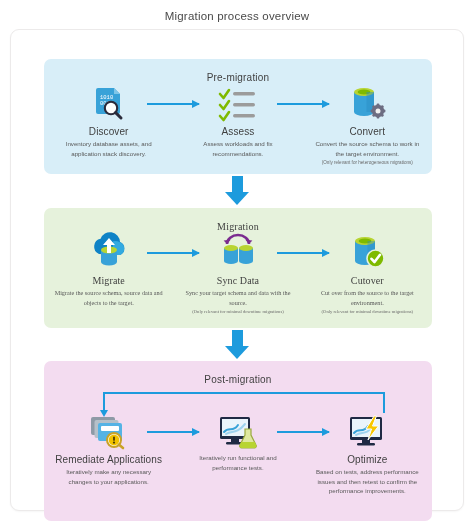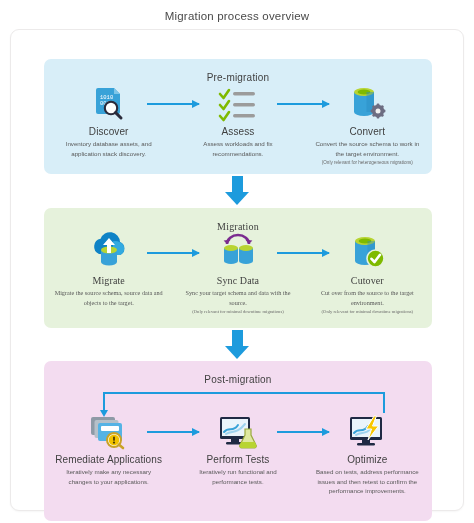--- a/index.html
+++ b/index.html
@@ -292,21 +292,20 @@
               <rect x="3" y="4" width="30" height="22" rx="1.6" fill="#1f2a44"></rect>
               <rect x="5" y="6" width="26" height="17" fill="#eaf4fb"></rect>
               <path d="M7 19 C12 13, 16 20, 21 12" fill="none" stroke="#38a2d8" stroke-width="2" stroke-linecap="round"></path>
               <path d="M9 21 C15 17, 19 22, 28 11" fill="none" stroke="#9fd3ee" stroke-width="2" stroke-linecap="round"></path>
               <rect x="14" y="26" width="8" height="3" fill="#1f2a44"></rect>
               <rect x="9" y="29" width="18" height="2.4" rx="1.2" fill="#1f2a44"></rect>
               <path d="M28 16 h6 v6 l5 10 a2 2 0 0 1-1.8 3 h-12.4 a2 2 0 0 1-1.8-3 l5-10 z" fill="#dfe8a0" stroke="#9aa93f" stroke-width="1.2"></path>
               <path d="M24.2 29 h13.6 l1.4 3 a2 2 0 0 1-1.8 3 h-12.8 a2 2 0 0 1-1.8-3 z" fill="#b8d432"></path>
             </svg>
           </div>
-          <div class="step-name">Perform Tests</div>
           <div class="step-desc">Iteratively run functional and performance tests.</div>
         </div>
 
         <div class="col">
           <div class="harrow harrow-1"></div>
           <div class="icon-wrap">
             <svg width="42" height="36" viewBox="0 0 42 36">
               <rect x="4" y="4" width="32" height="23" rx="1.6" fill="#1f2a44"></rect>
               <rect x="6" y="6" width="28" height="18" fill="#eaf4fb"></rect>
               <path d="M8 20 C13 14, 17 21, 22 13" fill="none" stroke="#38a2d8" stroke-width="2" stroke-linecap="round"></path>

